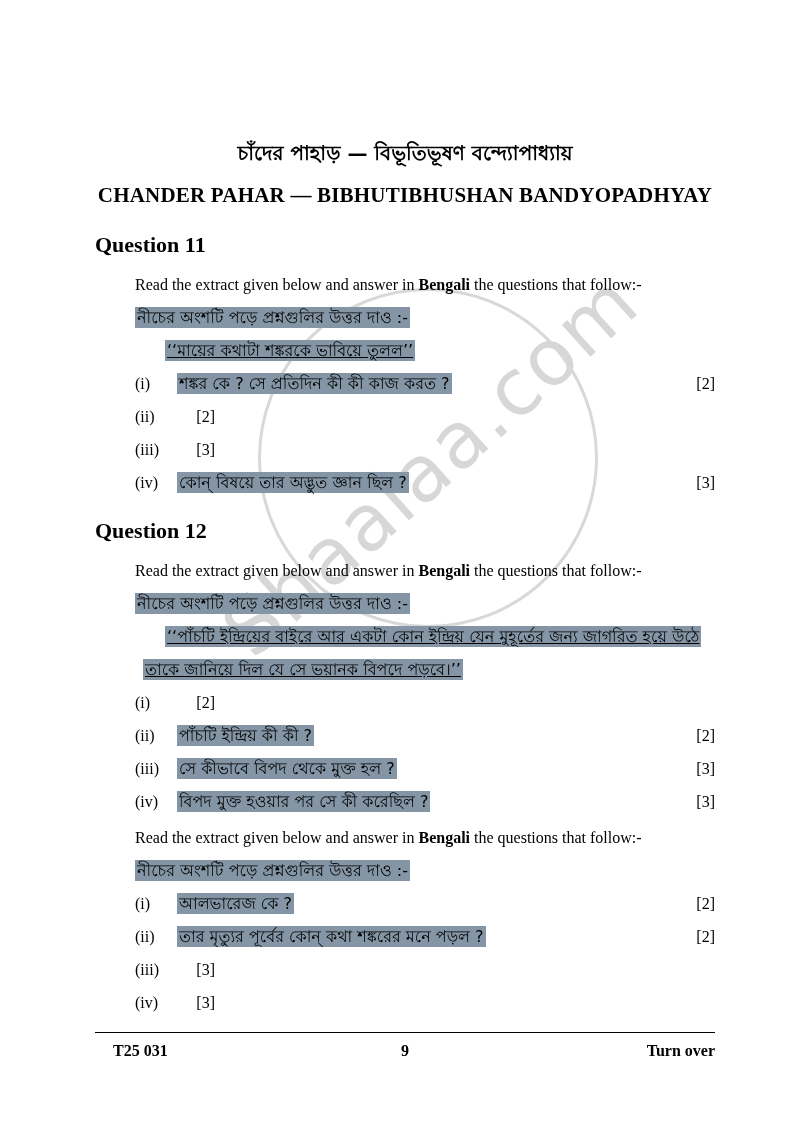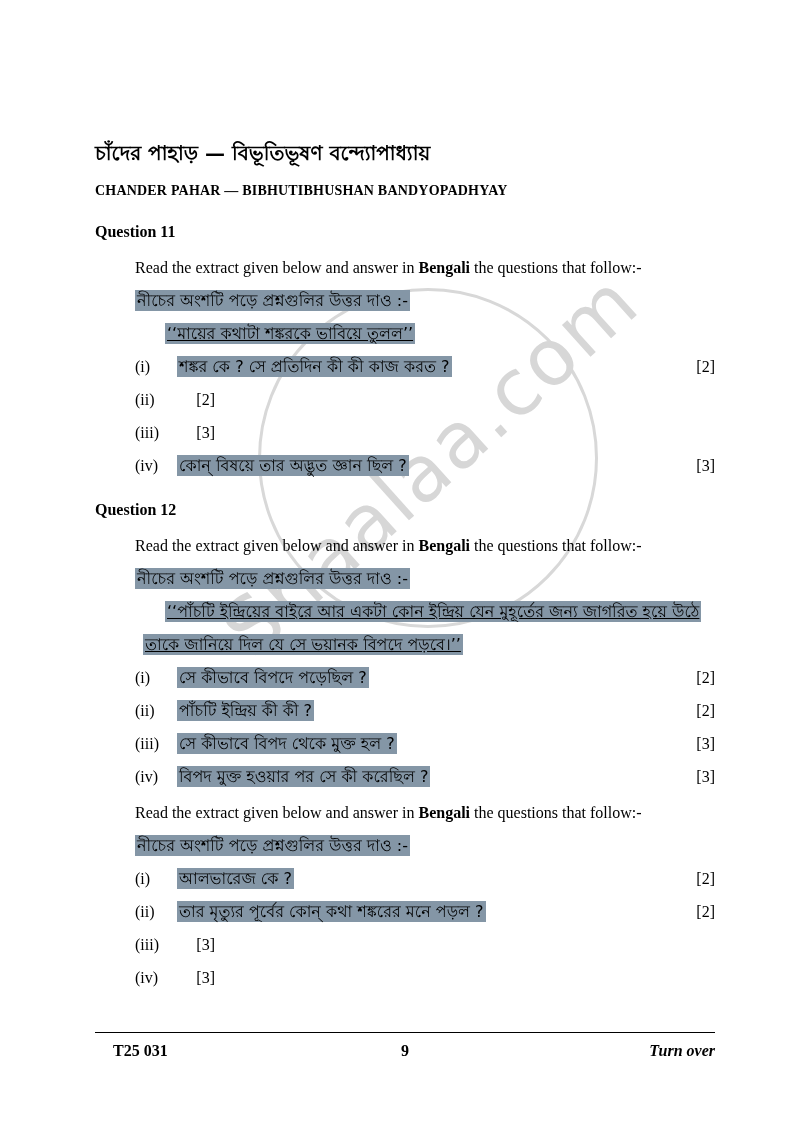--- a/index.html
+++ b/index.html
@@ -26,32 +26,32 @@
     font-family: "DejaVu Sans", sans-serif;
     font-size: 78px; font-weight: 400; color: #d7d7d7;
     transform: rotate(-42deg);
     letter-spacing: 2px;
     white-space: nowrap;
   }
 
   
   .content { position: relative; z-index: 1; padding: 138px 85px 0 95px; }
 
-  .title-block { }
+  .title-block { text-align: center; }
   .title-bn {
     font-size: 20px; font-weight: bold;
     font-family: "DejaVu Sans", "Liberation Serif", serif;
     margin-bottom: 12px;
   }
   .title-en {
-    font-size: 14px; font-weight: bold; letter-spacing: 0.2px;
+    font-size: 21px; font-weight: bold; letter-spacing: 0.2px;
     margin-bottom: 18px;
   }
 
-  .q-heading { font-size: 16px; font-weight: bold; margin: 24px 0 16px 0; }
+  .q-heading { font-size: 22px; font-weight: bold; margin: 24px 0 16px 0; }
 
   .q-body { padding-left: 40px; }
 
   .line { font-size: 16px; line-height: 22px; margin-bottom: 11px; }
 
   .bn {
     font-family: "DejaVu Sans", "Liberation Serif", serif;
     background: #8496a6;
     color: #000000;
     padding: 1px 2px;
@@ -70,21 +70,21 @@
   
   .footer {
     position: absolute; left: 95px; right: 85px; top: 1032px;
     border-top: 1.6px solid #000;
     padding-top: 9px;
     font-size: 16px; font-weight: bold;
     z-index: 1;
   }
   .footer .f-left { position: absolute; left: 18px; top: 9px; }
   .footer .f-center { position: absolute; left: 0; right: 0; top: 9px; text-align: center; }
-  .footer .f-right { position: absolute; right: 0; top: 9px; font-style: italic; }
+  .footer .f-right { position: absolute; right: 0; top: 9px; }
 </style>
 </head>
 <body>
 
 <div class="watermark-layer">
   <div class="wm-circle"></div>
   <div class="wm-text">Shaalaa.com</div>
 </div>
 
 <div class="content">
@@ -125,21 +125,20 @@
   <div class="question-block">
     <div class="q-heading">Question 12</div>
     <div class="q-body">
       <div class="line"><span>Read the extract given below and answer in </span><b>Bengali</b><span> the questions that follow:-</span></div>
       <div class="line"><span class="bn">নীচের অংশটি পড়ে প্রশ্নগুলির উত্তর দাও :-</span></div>
       <div class="line extract"><span class="bn">‘‘পাঁচটি ইন্দ্রিয়ের বাইরে আর একটা কোন ইন্দ্রিয় যেন মুহূর্তের জন্য জাগরিত হয়ে উঠে</span></div>
       <div class="line extract cont"><span class="bn">তাকে জানিয়ে দিল যে সে ভয়ানক বিপদে পড়বে।’’</span></div>
 
       <div class="subq">
         <span class="roman">(i)</span>
-        <span class="qtext"><span class="bn">সে কীভাবে বিপদে পড়েছিল ?</span></span>
         <span class="marks">[2]</span>
       </div>
       <div class="subq">
         <span class="roman">(ii)</span>
         <span class="qtext"><span class="bn">পাঁচটি ইন্দ্রিয় কী কী ?</span></span>
         <span class="marks">[2]</span>
       </div>
       <div class="subq">
         <span class="roman">(iii)</span>
         <span class="qtext"><span class="bn">সে কীভাবে বিপদ থেকে মুক্ত হল ?</span></span>

